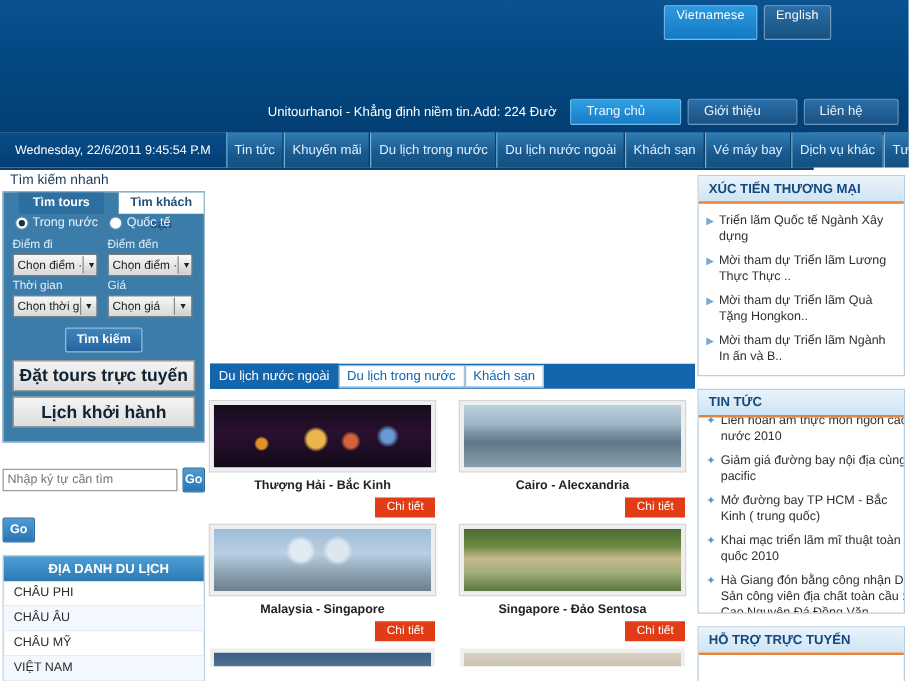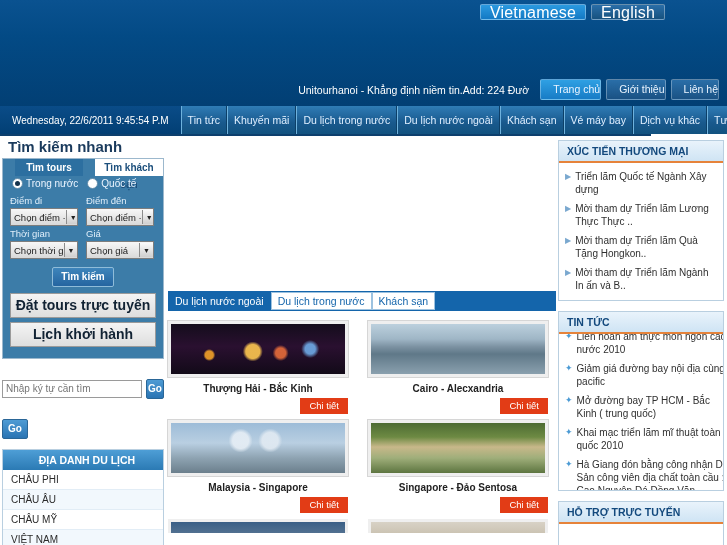--- a/index.html
+++ b/index.html
@@ -17,38 +17,38 @@
   .header {
     position: absolute; left: 0; top: 0; width: 727px; height: 106px;
     background: linear-gradient(180deg, #0a5290 0%, #034a85 35%, #023f74 100%);
     border-bottom: 2px solid #0d3f6d;
   }
   .lang-bar {
     position: absolute; right: 62px; top: 4px;
     display: flex; gap: 5px;
   }
   .lang-btn {
-    font-size: 16px; color: #ffffff; padding: 2px 9px 1px 9px;
+    font-size: 10px; color: #ffffff; padding: 2px 9px 13px 9px;
     border-radius: 2px; letter-spacing: .2px;
     border: 1px solid rgba(255,255,255,.35);
     line-height: 11px; cursor: pointer;
   }
   .lang-btn.active { background: linear-gradient(180deg,#2b9ae0,#1379c4); }
   .lang-btn.inactive { background: linear-gradient(180deg,#2a6ea8,#17527f); }
 
   .tagline-row {
     position: absolute; right: 0; bottom: 6px; left: 350px;
     display: flex; align-items: center; justify-content: flex-end; gap: 5px;
     padding-right: 8px;
   }
   .tagline {
     color: #ffffff; font-size: 10.5px; margin-right: 6px; white-space: nowrap;
   }
   .top-menu-btn {
-    font-size: 10.5px; color: #eaf4ff; padding: 3px 0 4px 12px;
+    font-size: 10.5px; color: #eaf4ff; padding: 3px 28px 4px 12px;
     border: 1px solid rgba(255,255,255,.30); border-radius: 2px;
     background: linear-gradient(180deg,#2a6ea8,#1a5284); cursor: pointer;
     white-space: nowrap;
   }
   .top-menu-btn.active { background: linear-gradient(180deg,#2fa0e3,#177cc6); }
 
   
   .mainnav {
     position: absolute; left: 0; top: 106px; width: 651px; height: 28px;
     background: linear-gradient(180deg,#0a4c88 0%,#023f74 100%);
@@ -67,21 +67,21 @@
     cursor: pointer; padding: 0 6px;
   }
 
   
   .cols { position: absolute; left: 0; top: 136px; width: 727px; height: 409px; }
   .col-left { position: absolute; left: 2px; top: 0; width: 162px; }
   .col-mid  { position: absolute; left: 168px; top: 0; width: 388px; }
   .col-right{ position: absolute; left: 558px; top: 0; width: 166px; }
 
   
-  .qs-title { font-size: 15px; font-weight: bold; color: #1a3a5c; padding: 2px 0 3px 6px; }
+  .qs-title { font-size: 11px; font-weight: normal; color: #1a3a5c; padding: 2px 0 3px 6px; }
   .qs-box {
     background: #3c7ca8; border: 1px solid #9cb8cd;
     padding: 0 0 7px 0;
   }
   .qs-tabs { display: flex; height: 17px; }
   .qs-tab {
     flex: 1; text-align: center; font-size: 10px; font-weight: bold;
     line-height: 17px; cursor: pointer; margin-left: 12px;
   }
   .qs-tab.active { background: #2c6fa0; color: #ffffff; }

